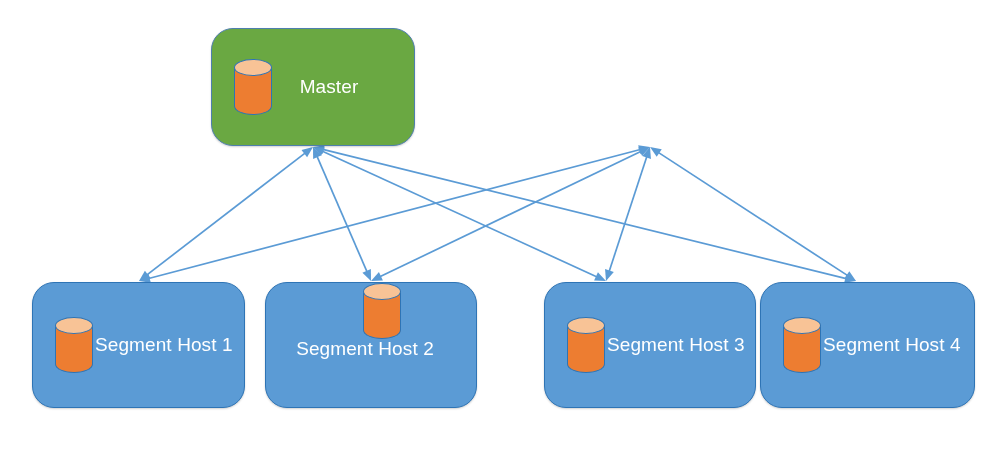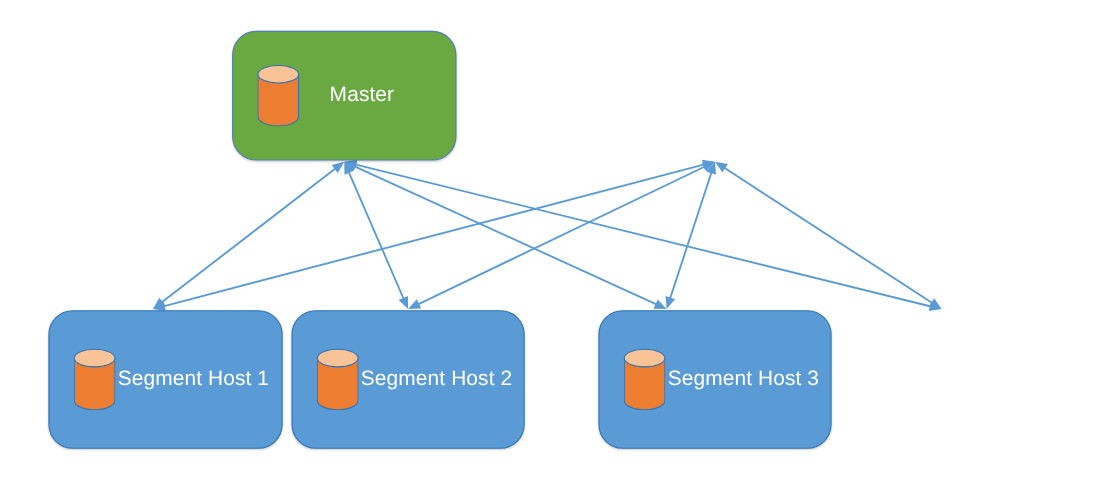--- a/index.html
+++ b/index.html
@@ -122,38 +122,45 @@
 
   <div class="node master-node" style="left: 211px; top: 28px; width: 204px; height: 118px;">
     <span class="node-icon">
       <span class="cyl-body"></span>
       <span class="cyl-top"></span>
     </span>
     <span class="node-label">Master</span>
   </div>
 
 
-  <div class="node segment-node" style="left: 44px; top: 282px; width: 213px; height: 126px;">
+  <div class="node segment-node" style="left: 32px; top: 282px; width: 213px; height: 126px;">
     <span class="node-icon">
       <span class="cyl-body"></span>
       <span class="cyl-top"></span>
     </span>
     <span class="node-label">Segment Host 1</span>
   </div>
 
-  <div class="node segment-node" style="left: 265px; top: 282px; width: 212px; height: 126px;">
+  <div class="node segment-node" style="left: 265px; top: 282px; width: 212px; height: 126px; flex-direction: column;">
     <span class="node-icon">
       <span class="cyl-body"></span>
       <span class="cyl-top"></span>
     </span>
     <span class="node-label">Segment Host 2</span>
   </div>
 
   <div class="node segment-node" style="left: 500px; top: 282px; width: 212px; height: 126px; margin-left: 44px;">
     <span class="node-icon">
       <span class="cyl-body"></span>
       <span class="cyl-top"></span>
     </span>
     <span class="node-label">Segment Host 3</span>
   </div>
 
+  <div class="node segment-node" style="left: 760px; top: 282px; width: 215px; height: 126px;">
+    <span class="node-icon">
+      <span class="cyl-body"></span>
+      <span class="cyl-top"></span>
+    </span>
+    <span class="node-label">Segment Host 4</span>
+  </div>
 
 </div>
 
 </body></html>

